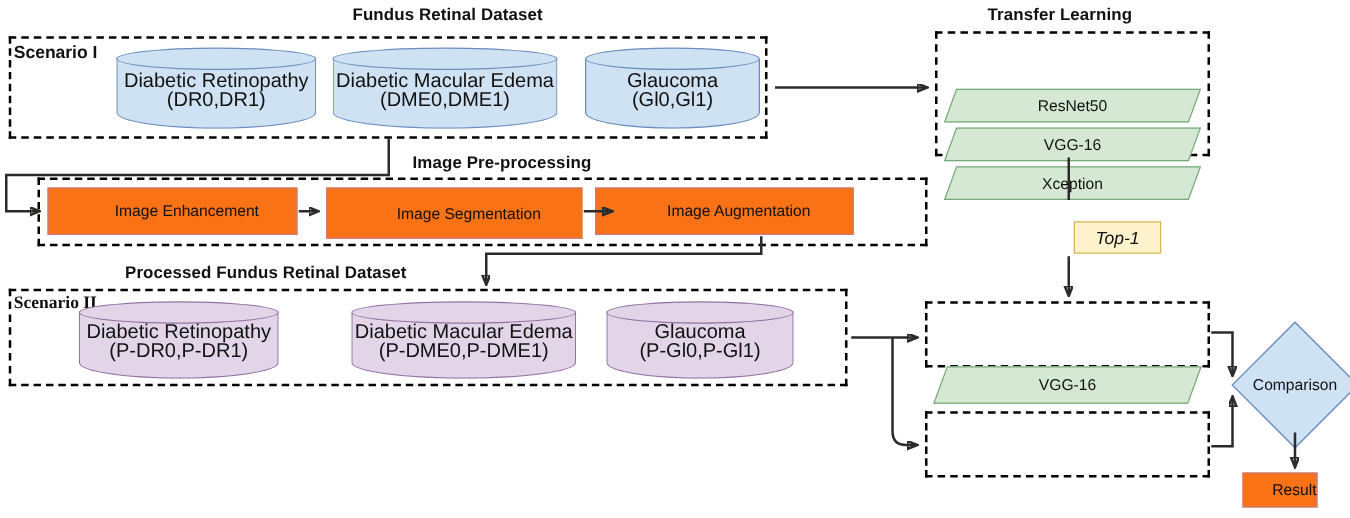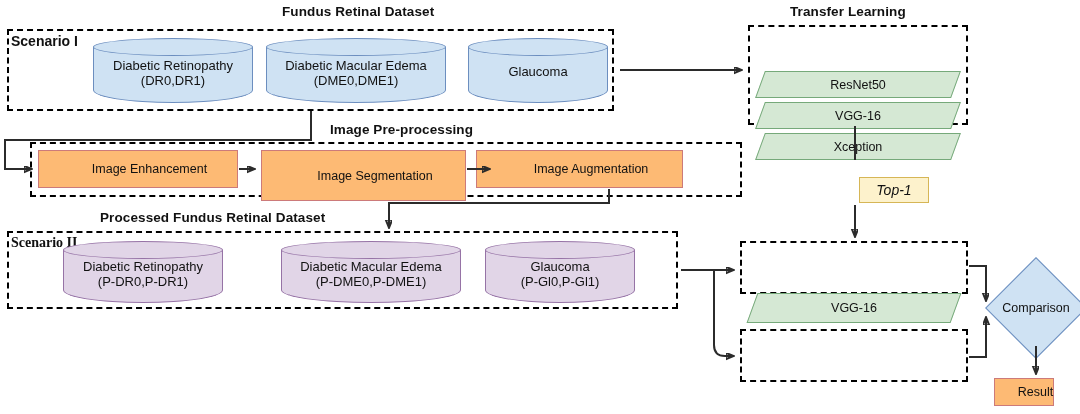--- a/index.html
+++ b/index.html
@@ -15,27 +15,27 @@
   
   .cyl{position:absolute;box-sizing:border-box;}
   .cyl .body{position:absolute;left:0;right:0;top:9px;bottom:0;
              border-left:1.4px solid var(--stk);border-right:1.4px solid var(--stk);
              border-bottom:1.4px solid var(--stk);
              background:var(--fill);border-radius:0 0 50% 50%/0 0 13px 13px;}
   .cyl .top{position:absolute;left:0;right:0;top:0;height:18px;
             border:1.4px solid var(--stk);background:var(--fill);
             border-radius:50%/50%;box-sizing:border-box;}
   .cyl .lbl{position:absolute;left:0;right:0;top:50%;transform:translateY(-45%);
-            text-align:center;font-size:13px;line-height:15px;color:#111;z-index:3;}
+            text-align:center;font-size:16px;line-height:15px;color:#111;z-index:3;}
   .cyl .lbl span{display:block;white-space:nowrap;}
 
   
   .proc{position:absolute;box-sizing:border-box;display:flex;align-items:center;
         justify-content:center;font-size:12.5px;color:#111;
-        background:#fdba74;border:1.4px solid #cc7a7a;white-space:nowrap;padding-left:23px;}
+        background:#f97316;border:1.4px solid #cc7a7a;white-space:nowrap;padding-left:23px;}
 
   
   .para{position:absolute;display:flex;align-items:center;justify-content:center;margin-top:40px;}
   .para .shape{position:absolute;inset:0;background:#d5e8d4;border:1.4px solid #76a97a;
                transform:skewX(-20deg);box-sizing:border-box;}
   .para .txt{position:relative;z-index:2;font-size:12.5px;color:#111;white-space:nowrap;}
 
   
   .badge{position:absolute;box-sizing:border-box;background:#fdf2cc;border:1.4px solid #d6b656;
          display:flex;align-items:center;justify-content:center;
@@ -80,20 +80,21 @@
       <span>Diabetic Macular Edema</span>
       <span>(DME0,DME1)</span>
     </div>
   </div>
 
   <div class="cyl" style="left:468px;top:38px;width:140px;height:65px;--fill:#cfe2f3;--stk:#6c8ebf;">
     <div class="body"></div>
     <div class="top"></div>
     <div class="lbl">
       <span>Glaucoma</span>
+      <span>(Gl0,Gl1)</span>
     </div>
   </div>
 
   <div class="dashbox" style="left:748px;top:25px;width:220px;height:100px;"></div>
 
   <div class="para" style="left:760px;top:31px;width:196px;height:27px;">
     <div class="shape"></div>
     <div class="txt">ResNet50</div>
   </div>
   <div class="para" style="left:760px;top:62px;width:196px;height:27px;">
@@ -101,21 +102,21 @@
     <div class="txt">VGG-16</div>
   </div>
   <div class="para" style="left:760px;top:93px;width:196px;height:27px;">
     <div class="shape"></div>
     <div class="txt">Xception</div>
   </div>
 
   <div class="dashbox" style="left:30px;top:142px;width:712px;height:55px;"></div>
 
   <div class="proc" style="left:38px;top:150px;width:200px;height:38px;">Image Enhancement</div>
-  <div class="proc" style="left:261px;top:150px;width:205px;height:51px;">Image Segmentation</div>
+  <div class="proc" style="left:261px;top:150px;width:205px;height:41px;">Image Segmentation</div>
   <div class="proc" style="left:476px;top:150px;width:207px;height:38px;text-align:right;">Image Augmentation</div>
 
   <div class="badge" style="left:859px;top:177px;width:70px;height:26px;">Top-1</div>
 
   <div class="dashbox" style="left:7px;top:231px;width:671px;height:78px;"></div>
   <div class="scenario-lbl" style="left:11px;top:235px;font-family:Liberation Serif, serif;">Scenario II</div>
 
   <div class="cyl" style="left:63px;top:241px;width:160px;height:62px;--fill:#e1d5e7;--stk:#9673a6;">
     <div class="body"></div>
     <div class="top"></div>

